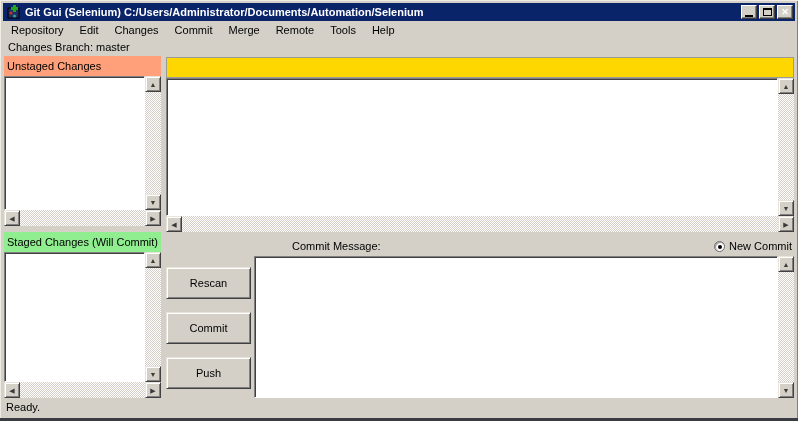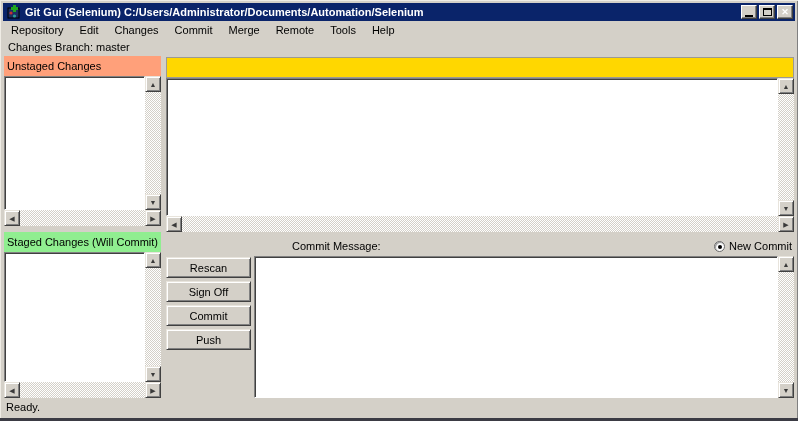--- a/index.html
+++ b/index.html
@@ -73,21 +73,21 @@
   
   .commit-label { position:absolute; left:244px; top:240px;margin-left:48px; }
   .radio-row { position:absolute; top:240px; right:6px; display:flex; align-items:flex-start; gap:5px;flex-direction:column; }
   .radio-opt { display:flex; align-items:center; gap:4px; margin-left:8px; }
   .radio-circle { width:11px; height:11px; border-radius:50%; background:#fff; border:1px solid #6b6b6b;
                   box-shadow: inset 1px 1px 1px #9a9a9a; position:relative; flex:0 0 auto; }
   .radio-circle.sel::after { content:""; position:absolute; left:3px; top:3px; width:4px; height:4px;
                              border-radius:50%; background:#000; }
 
   .btn-col { position:absolute; left:166px; top:257px; width:85px; display:flex; flex-direction:column; gap:3px; }
-  .btn-col .btn3d { width:85px; height:21px; text-align:center; }
+  .btn-col .btn3d { width:85px; height:32px; text-align:center;margin-top:10px; }
 
   .commit-box { position:absolute; left:254px; top:256px; width:540px; height:142px;
                 display:grid; grid-template-columns:1fr 16px; }
   .commit-box .msg { grid-column:1; position:relative; }
   .commit-box .vsb { grid-column:2; }
 
   .statusbar { position:absolute; left:6px; top:401px; }
 </style>
 </head>
 <body>
@@ -201,21 +201,20 @@
   <div class="commit-label">Commit Message:</div>
   <div class="radio-row">
     <span class="radio-opt">
       <span class="radio-circle sel"></span>
       <span>New Commit</span>
     </span>
   </div>
 
   <div class="btn-col">
     <button class="btn3d">Rescan</button>
-    <button class="btn3d">Sign Off</button>
     <button class="btn3d">Commit</button>
     <button class="btn3d">Push</button>
   </div>
 
   <div class="commit-box">
     <div class="msg sunken"></div>
     <div class="vsb">
       <span class="sb-btn btn3d">
           <span class="g">▲</span>
         </span>

